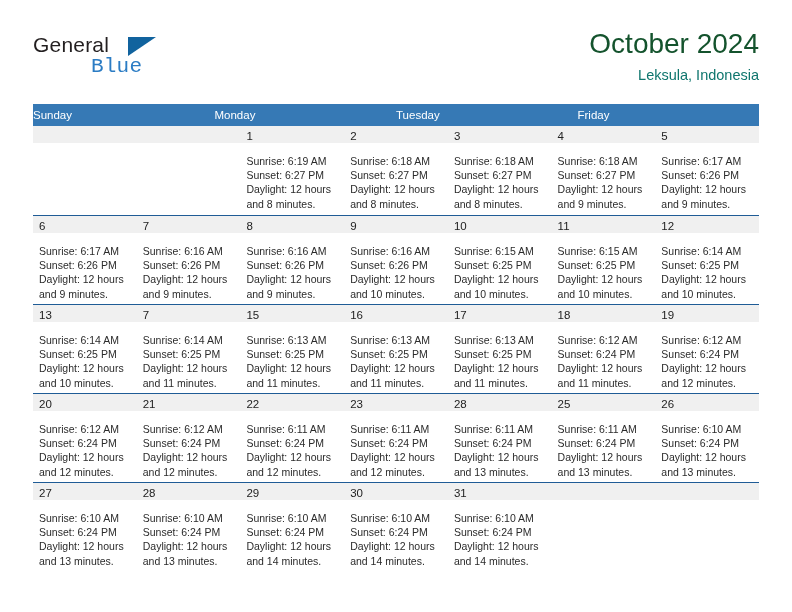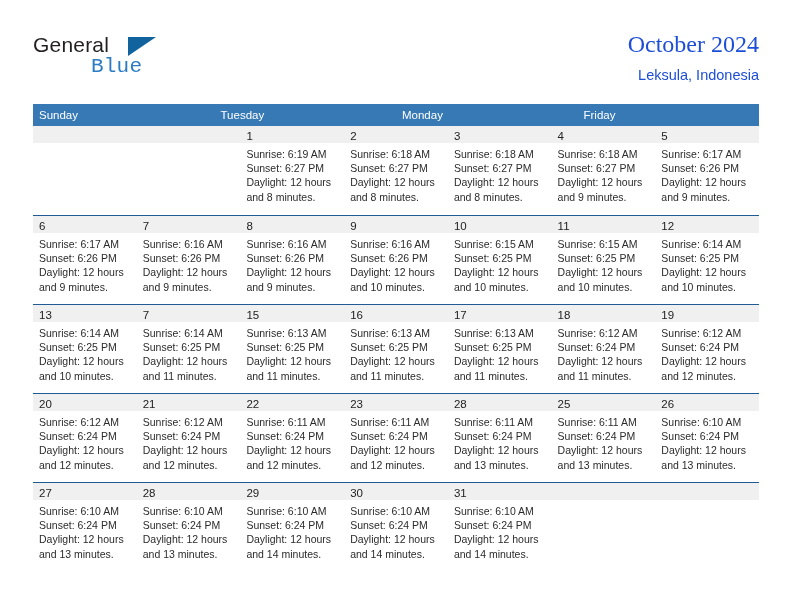--- a/index.html
+++ b/index.html
@@ -64,31 +64,30 @@
     border-bottom: 19px solid transparent;
   }
 
   .title-block {
     position: absolute;
     right: 33px;
     top: 28px;
     text-align: right;
   }
   .cal-title {
-    font-size: 24px;
-    color: #1d4ed8;
+    font-size: 28px;
+    color: #14532d;
     font-weight: normal;
     line-height: 32px;
     white-space: nowrap;
-    font-family: Liberation Serif, serif;
   }
   .cal-subtitle {
     margin-top: 6px;
     font-size: 14.5px;
-    color: #1d4ed8;
+    color: #0f766e;
     line-height: 18px;
     white-space: nowrap;
   }
 
   
   .calendar {
     position: absolute;
     left: 33px;
     top: 104px;
     width: 726px;
@@ -96,21 +95,20 @@
   .weekday-row {
     display: flex;
     background: #3679b5;
     height: 22px;
   }
   .weekday {
     flex: 1 1 0;
     color: #ffffff;
     font-size: 11.5px;
     line-height: 22px;
-    padding-left: 6px;
     box-sizing: border-box;
     white-space: nowrap;
   }
   .week-row {
     display: flex;
     border-top: 1.4px solid #1f5c96;
     height: 89px;
     box-sizing: border-box;
   }
   .week-row.first {
@@ -127,21 +125,21 @@
     height: 17px;
     padding-left: 6px;
     box-sizing: border-box;
   }
   .day-number {
     font-size: 11.5px;
     line-height: 17px;
     color: #222222;
   }
   .day-body {
-    padding: 4px 6px 0 6px;
+    padding: 11px 6px 0 6px;
     box-sizing: border-box;
   }
   .day-line {
     font-size: 10.5px;
     line-height: 14.2px;
     color: #2b2b2b;
     white-space: nowrap;
   }
 </style>
 </head>
@@ -160,22 +158,22 @@
     <div class="title-block">
       <div class="cal-title">October 2024</div>
       <div class="cal-subtitle">Leksula, Indonesia</div>
     </div>
 
   </div>
 
   <div class="calendar">
     <div class="weekday-row" id="weekday-row">
         <div class="weekday">Sunday</div>
+        <div class="weekday">Monday</div>
         <div class="weekday">Tuesday</div>
-        <div class="weekday">Monday</div>
         <div class="weekday">Friday</div>
       </div>
     <div id="weeks-container">
         <div class="week-row first">
           <div class="day-cell empty">
             <div class="day-band"><span class="day-number"></span></div>
           </div>
           <div class="day-cell empty">
             <div class="day-band"><span class="day-number"></span></div>
           </div>

